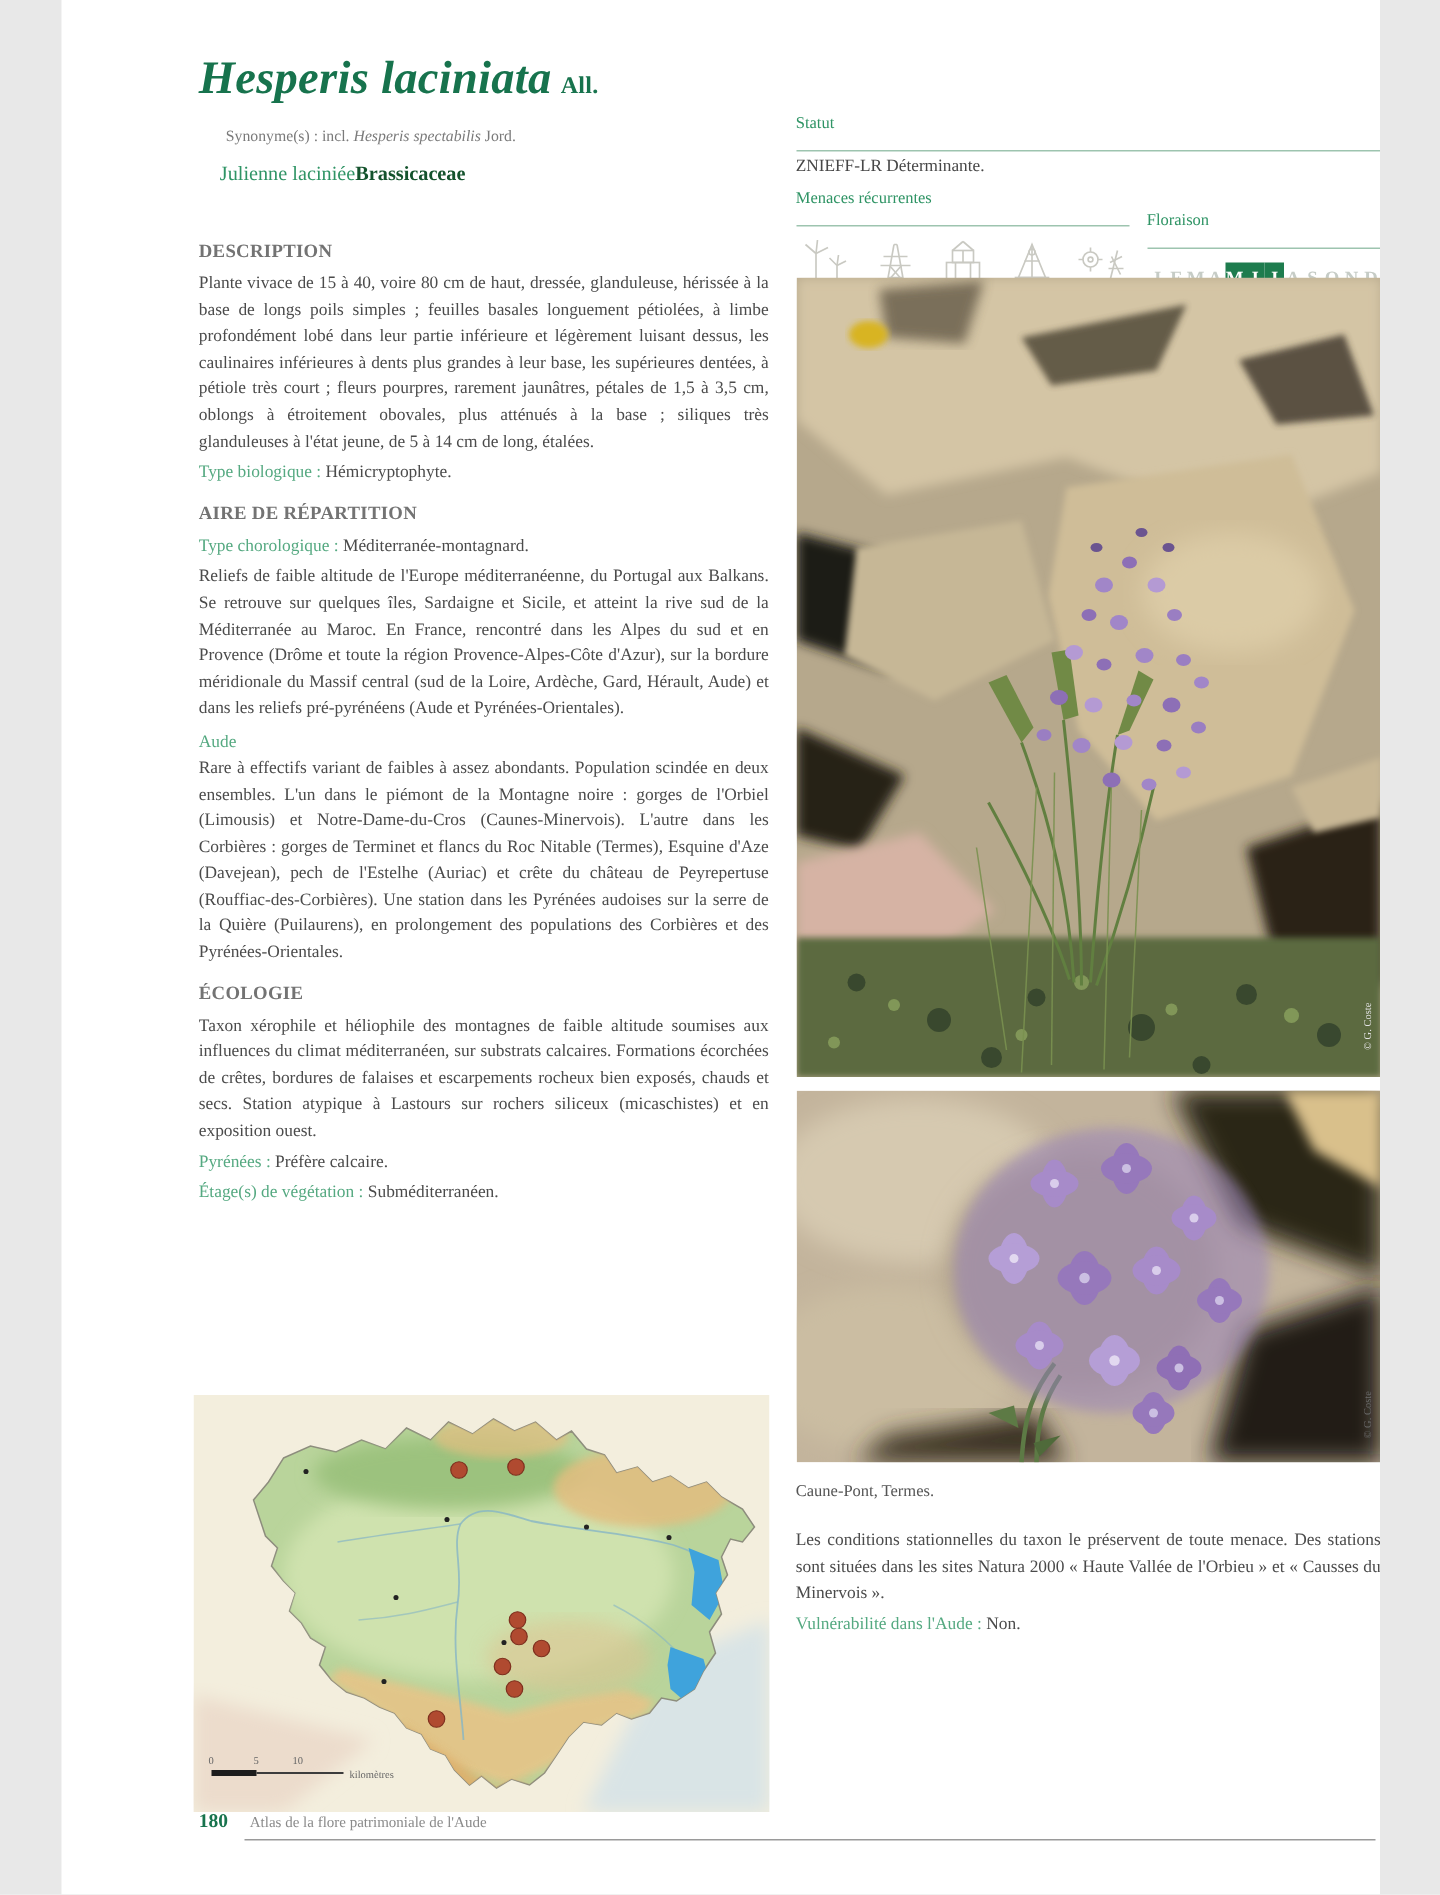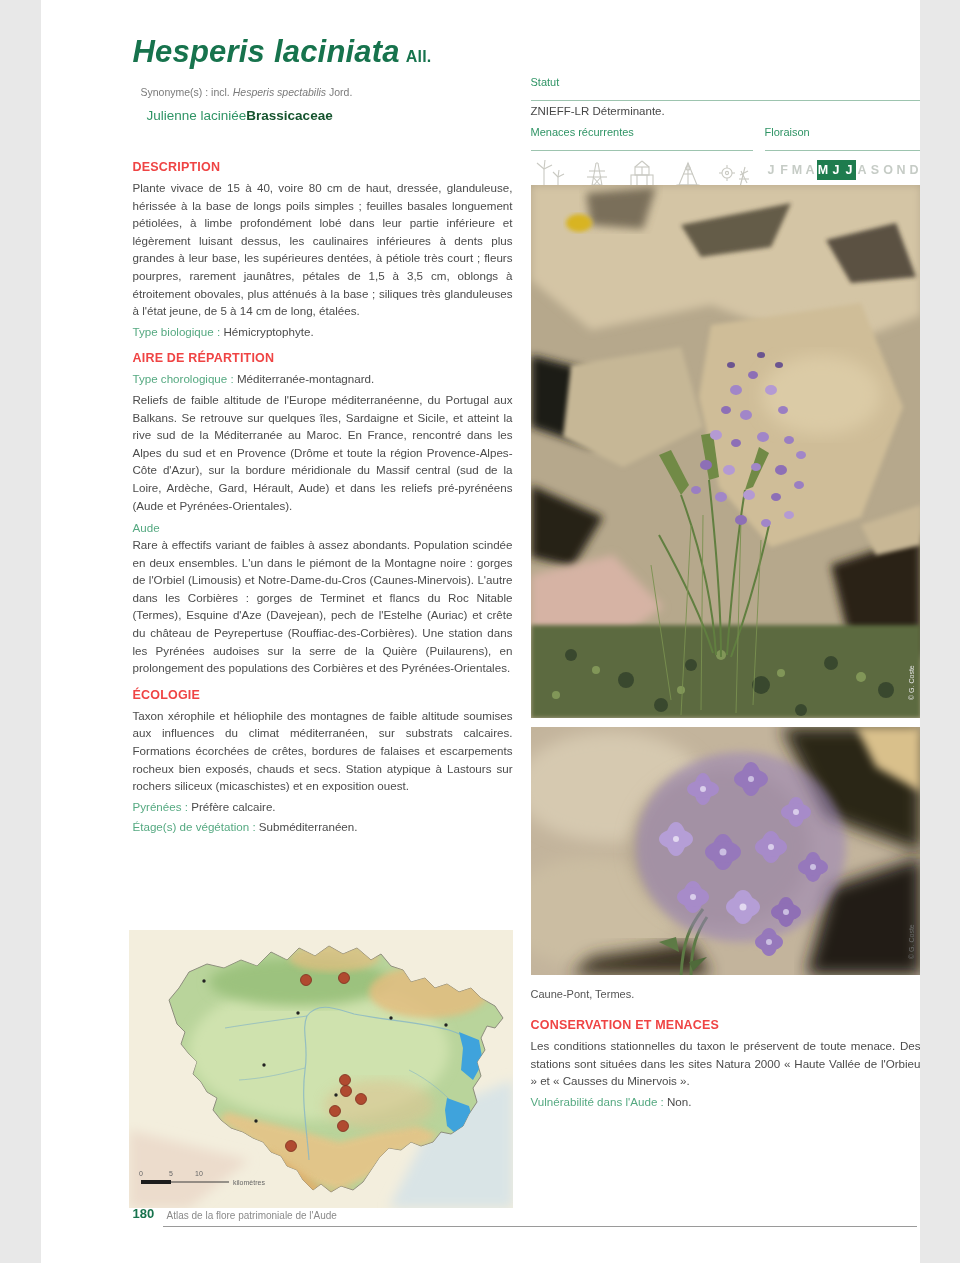--- a/index.html
+++ b/index.html
@@ -1,43 +1,43 @@
 <!DOCTYPE html>
 <html><head>
 <meta charset="utf-8">
 <style>
   html,body{margin:0;padding:0;background:#e8e8e8;}
   .page{position:relative;width:879px;height:1263px;background:#ffffff;margin:0 auto;
-        font-family:Liberation Sans, sans-serif;overflow:hidden;}
+        font-family:Liberation Serif, serif;overflow:hidden;}
   
   .title{position:absolute;left:92px;top:34px;color:#17734d;font-size:31px;font-weight:bold;
          font-style:italic;letter-spacing:.2px;}
   .title .author{font-style:normal;font-size:16px;font-weight:bold;margin-left:6px;}
-  .synonyms{position:absolute;left:100px;top:86px;font-size:10.5px;color:#7a7a7a;}
+  .synonyms{position:absolute;left:110px;top:86px;font-size:10.5px;color:#7a7a7a;}
   .synonyms .sp{font-style:italic;}
   .namerow{position:absolute;left:106px;top:108px;width:366px;display:flex;
            justify-content:flex-start;align-items:baseline;}
   .common{color:#2f9465;font-size:13.5px;}
   .family{color:#14532d;font-size:13.5px;font-weight:bold;}
   
   .statuspanel{position:absolute;left:490px;top:76px;width:390px;}
   .glabel-line{font-size:11px;color:#2f9465;border-bottom:1px solid #9dc4af;padding-bottom:12px;}
   .statusval{font-size:11.5px;color:#474747;margin:4px 0 9px 0;}
-  .mf-row{display:flex;}
+  .mf-row{display:flex;align-items:flex-end;}
   .men-col{width:224px;margin-right:12px;}
   .flo-col{width:156px;}
   .icons-row{display:flex;justify-content:space-between;margin-top:6px;height:38px;}
   .icons-row svg{display:block;}
   .months{display:flex;margin-top:9px;}
   .mcell{width:13px;height:20px;line-height:20px;text-align:center;font-size:12.5px;
          font-weight:bold;color:#c6ccc6;}
   .mcell.on{background:#1e7c4e;color:#ffffff;}
   
   .leftcol{position:absolute;left:92px;top:160px;width:380px;}
-  h2.sec{font-size:12.5px;font-weight:bold;color:#ef4444;margin:0 0 5px 0;letter-spacing:.2px;}
+  h2.sec{font-size:12.5px;font-weight:bold;color:#737373;margin:0 0 5px 0;letter-spacing:.2px;}
   h2.sec.mt{margin-top:11px;}
   p.body{font-size:11.6px;line-height:17.6px;color:#4b4b4b;text-align:justify;margin:0 0 3px 0;}
   .lline{font-size:11.6px;line-height:17.6px;margin:0 0 3px 0;}
   .lline .gl{color:#55a981;text-align:right;}
   .lline .gv{color:#4b4b4b;}
   .subhead{font-size:11.6px;color:#55a981;margin:7px 0 2px 0;}
   
   .photo1{position:absolute;left:490px;top:185px;width:390px;height:533px;overflow:hidden;}
   .photo2{position:absolute;left:490px;top:727px;width:390px;height:248px;overflow:hidden;}
   .caption{position:absolute;left:490px;top:988px;font-size:11px;color:#555;}
@@ -354,21 +354,20 @@
             <circle r="3" fill="#cbbfe2"></circle>
           </g>
       </g>
       <text class="credit" transform="translate(383,232) rotate(-90)" style="fill:#6b6b6b;">© G. Coste</text>
     </svg>
   </div>
 
   <div class="caption">Caune-Pont, Termes.</div>
 
   <div class="conserv">
-    <h2 class="sec">CONSERVATION ET MENACES</h2>
     <p class="body">Les conditions stationnelles du taxon le préservent de toute menace. Des stations sont situées dans les sites Natura 2000 « Haute Vallée de l'Orbieu » et « Causses du Minervois ».</p>
     <p class="lline"><span class="gl">Vulnérabilité dans l'Aude :</span> <span class="gv">Non.</span></p>
   </div>
 
   <div class="map">
     <svg width="384" height="278" viewBox="0 0 384 278">
       <defs>
         <filter id="m3">
             <feGaussianBlur stdDeviation="3"></feGaussianBlur>
           </filter>

